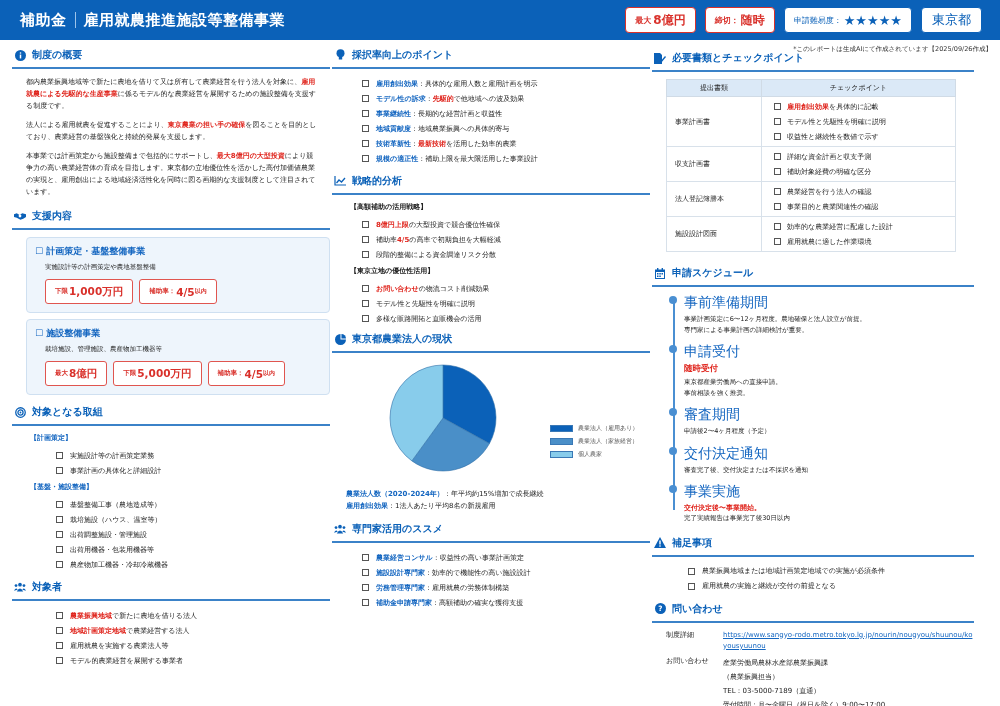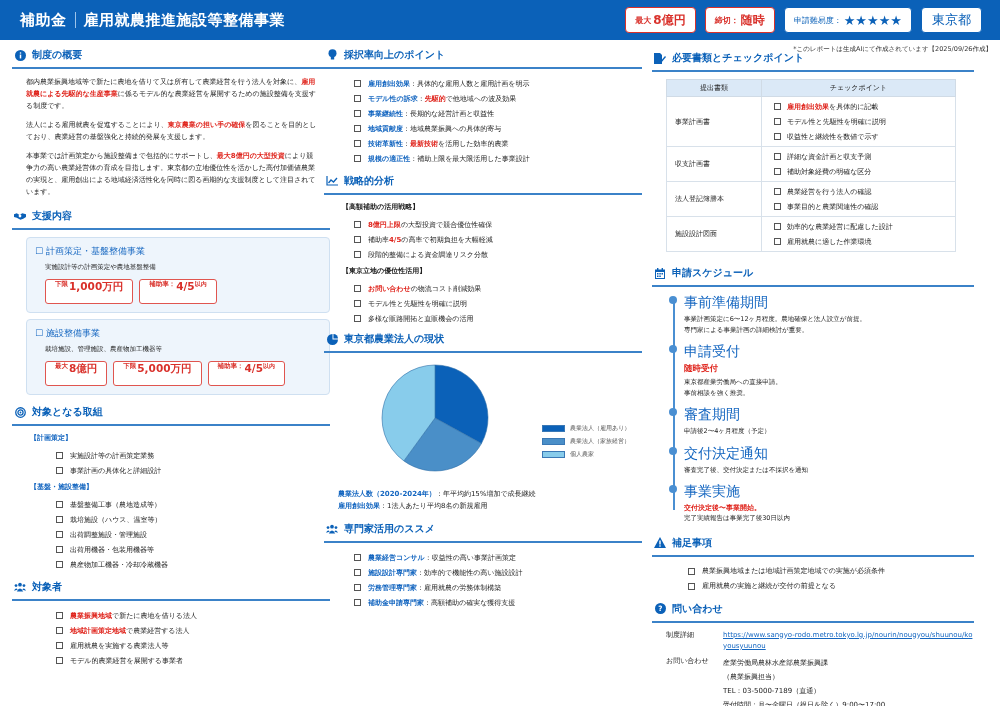--- a/index.html
+++ b/index.html
@@ -12,32 +12,32 @@
 .badge.red{border:1.5px solid #d9302a;color:#d9302a}
 .badge .sm{font-size:8px;margin-right:2px}
 .badge .lg{font-size:12px}
 .badge.blue{color:#0b61b8;border:1px solid #0b61b8}
 .badge.blue .sm{font-size:8px}
 .badge.blue .stars{font-size:13px;letter-spacing:0px}
 .badge.pref{font-size:13px;padding:0 10px}
 .note{position:absolute;right:8px;top:45px;font-size:6.5px;color:#333}
 .col{position:absolute;top:44px}
 .c1{left:12px;width:318px}
-.c2{left:324px;width:318px}
+.c2{left:332px;width:318px}
 .c3{left:652px;width:322px}
 .sec-h{display:flex;align-items:center;color:#0b61b8;font-weight:bold;font-size:10px;padding:4px 2px 5px;border-bottom:2px solid #3b82c8;margin-bottom:7px}
 .sec-h .ic{width:12px;height:12px;margin-right:6px;display:inline-flex;align-items:center;justify-content:center;font-size:9px}
 .para{font-size:7px;line-height:12px;padding:0 12px 0 14px;margin-bottom:7px}
 .red{color:#e0261e;font-weight:bold}
 .blu{color:#1466c0;font-weight:bold}
 .card{background:#eef5fc;border:1px solid #cfe0f1;border-radius:4px;margin:0 0 6px 14px;padding:7px 8px 8px}
-.card .ct{color:#1466c0;font-weight:normal;font-size:9px;margin-bottom:5px}
+.card .ct{color:#1466c0;font-weight:bold;font-size:9px;margin-bottom:5px}
 .card .cd{font-size:6.5px;margin:0 0 7px 10px}
 .chips{display:flex;gap:6px;margin-left:10px}
-.chip{background:#fff;border:1.5px solid #e0554f;border-radius:3px;height:25px;display:flex;padding:0 9px;color:#d9302a;font-weight:bold}
+.chip{background:#fff;border:1.5px solid #e0554f;border-radius:3px;height:25px;display:flex;align-items:center;padding:0 9px;color:#d9302a;font-weight:bold}
 .chip .sm{font-size:6.5px;margin-right:1px}
 .chip .lg{font-size:10.5px}
 .chip .xs{font-size:6px}
 .sub{color:#1466c0;font-weight:bold;font-size:7px;margin:2px 0 5px 18px}
 .sub.dk{color:#222}
 ul.cb{list-style:none;margin-left:44px;margin-bottom:4px}
 ul.cb li{font-size:7px;height:15px;display:flex;align-items:center}
 ul.cb li .box{width:7px;height:7px;border:1px solid #555;margin-right:7px;flex:none}
 .c2 ul.cb{margin-left:30px}
 table{border-collapse:collapse;width:290px;margin-left:14px;font-size:7px}

